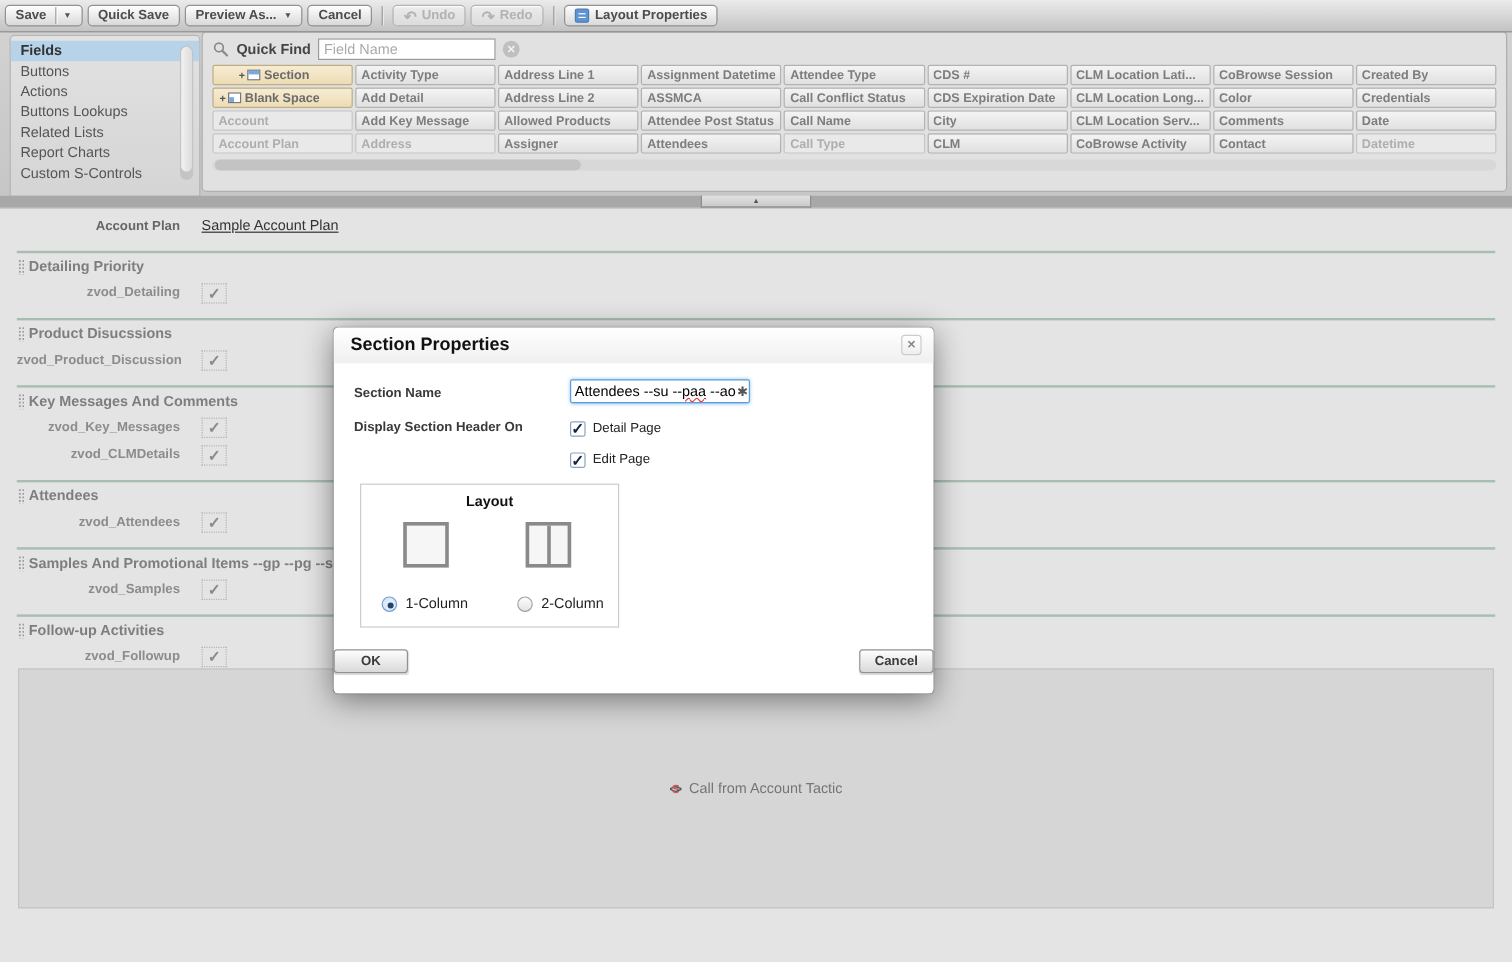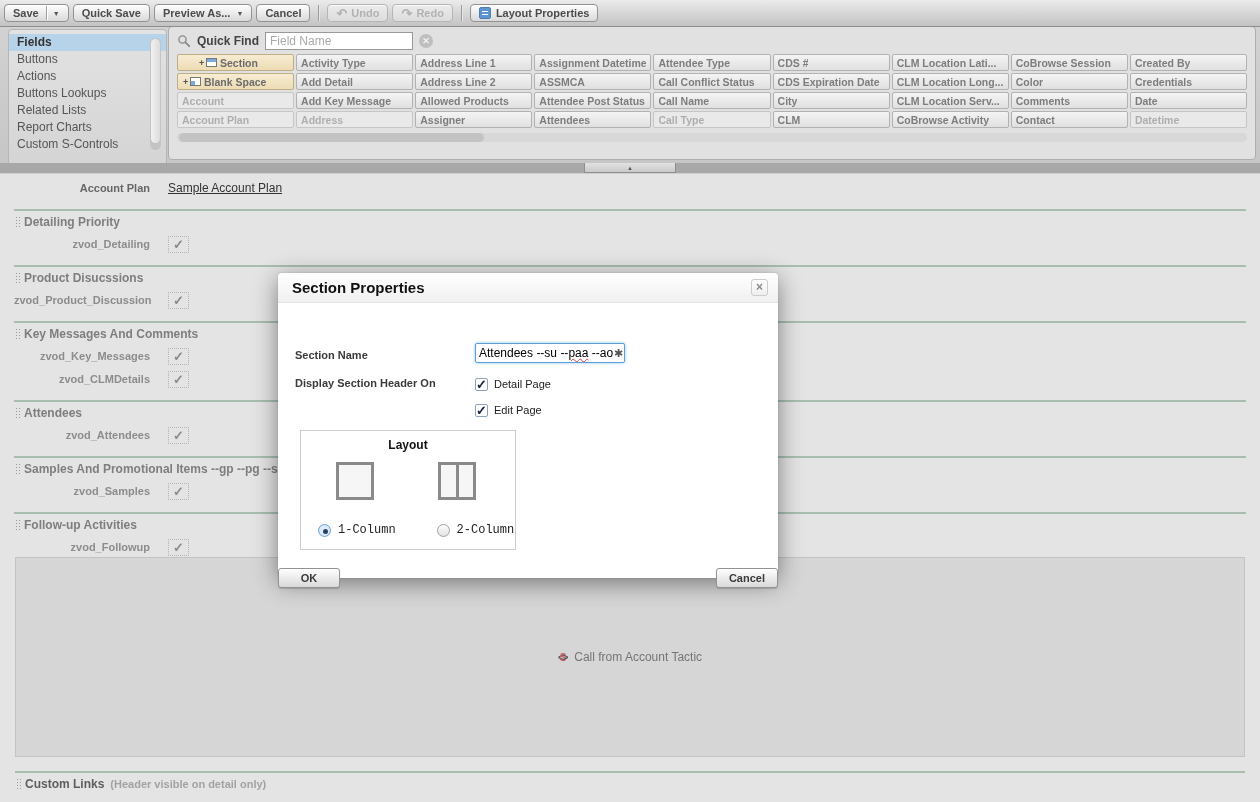--- a/index.html
+++ b/index.html
@@ -81,21 +81,21 @@
   #custom-links-section { position:absolute; left:15px; top:597px; width:1230px; border-top:2px solid #a7beb0; }
 
   
   #modal { position:absolute; left:278px; top:273px; width:500px; height:305px; background:#fff; border-radius:4px;
     box-shadow:0 5px 25px rgba(0,0,0,.45), 0 0 1px rgba(0,0,0,.4); z-index:40; }
   #modal-header { height:30px; background:linear-gradient(#ffffff,#f0f0f0); border-bottom:1px solid #e4e4e4;
     border-radius:4px 4px 0 0; display:flex; align-items:center; justify-content:space-between; padding:0 10px 0 14px; }
   #modal-title { font-size:15px; font-weight:bold; color:#111;text-align:center; }
   #modal-close { width:17px; height:17px; border:1px solid #ccc; border-radius:3px; background:linear-gradient(#fff,#eee);
     color:#888; font-size:12px; font-weight:bold; line-height:15px; text-align:center; cursor:pointer; }
-  #modal-body { position:relative; height:322px;margin-top:27px; }
+  #modal-body { position:relative; height:322px; }
   .modal-label { position:absolute; font-size:11px; font-weight:bold; color:#3a3a3a; }
   #section-name-label { left:17px; top:19px; }
   #display-header-label { left:17px; top:47px; }
   #section-name-input { position:absolute; left:197px; top:13px; width:150px; height:20px; background:#fff;
     border:1px solid #5e9ed6; box-shadow:0 0 3px rgba(82,168,236,.7); border-radius:2px;
     display:flex; align-items:center; padding:0 3px; font-size:12px; color:#000; cursor:text; }
   #section-name-input span { white-space:pre; }
   .misspelled { text-decoration:underline wavy #e03c3c; text-decoration-thickness:1px; }
   .caret { display:inline-block; width:1px; height:13px; background:#000; margin-left:1px; }
   #input-asterisk { margin-left:auto; color:#555; font-size:11px; }
@@ -110,21 +110,21 @@
   .layout-previews { position:absolute; top:31px; left:0; width:100%; }
   .preview-sq { position:absolute; width:38px; height:38px; border:3px solid #8a8a8a; background:#f6f6f6; }
   #preview-1col { left:35px; }
   #preview-2col { left:137px; }
   #preview-2col::after { content:""; position:absolute; left:50%; top:0; bottom:0; width:3px; margin-left:-1.5px; background:#8a8a8a; }
   #layout-radio-row { position:absolute; left:17px; top:92px; display:flex; gap:41px; align-items:center; }
   .radio-opt { display:flex; align-items:center; cursor:pointer; }
   .radio { width:13px; height:13px; border-radius:50%; border:1px solid #9f9f9f; background:linear-gradient(#fdfdfd,#e3e3e3); position:relative; flex:none; }
   .radio.selected { border-color:#6d9fd4; background:radial-gradient(#eaf2fb,#cfe1f4); }
   .radio-dot { position:absolute; left:4px; top:4px; width:5px; height:5px; border-radius:50%; background:#23436b; }
-  .radio-label { margin-left:7px; font-size:12px; color:#222;font-family:Liberation Mono, monospace; }
+  .radio-label { margin-left:7px; font-size:12px; color:#222; }
 
   #modal-buttons { position:absolute; left:0; top:238px; width:100%; display:flex; justify-content:space-between; gap:11px; }
   .mbtn { height:20px; min-width:62px; padding:0 12px; background:linear-gradient(#fefefe,#d9d9d9); border:1px solid #929292;
     border-radius:3px; box-shadow:inset 0 1px 0 rgba(255,255,255,.8), 0 1px 1px rgba(0,0,0,.15);
     font-size:11px; font-weight:bold; color:#3a3a3a; font-family:"Liberation Sans",sans-serif; cursor:pointer; }
 </style>
 </head>
 <body>
 
 <div id="toolbar">
@@ -384,27 +384,20 @@
 
   <div id="scontrol-box">
     <div id="scontrol-content">
       <span>
         <span class="sc-bracket">&lt;</span><span class="sc-letter">S</span><span class="sc-bracket">&gt;</span>
       </span>
       <span>Call from Account Tactic</span>
     </div>
   </div>
 
-  <div id="custom-links-section">
-    <div class="section-header">
-      <span class="drag-handle"></span>
-      <span class="section-title" style="color:#5e5e5e">Custom Links</span>
-      <span class="section-note">(Header visible on detail only)</span>
-    </div>
-  </div>
 </div>
 
 <div id="modal">
   <div id="modal-header">
     <span id="modal-title">Section Properties</span>
     <span id="modal-close">×</span>
   </div>
   <div id="modal-body">
     <span class="modal-label" id="section-name-label">Section Name</span>
     <div id="section-name-input">

